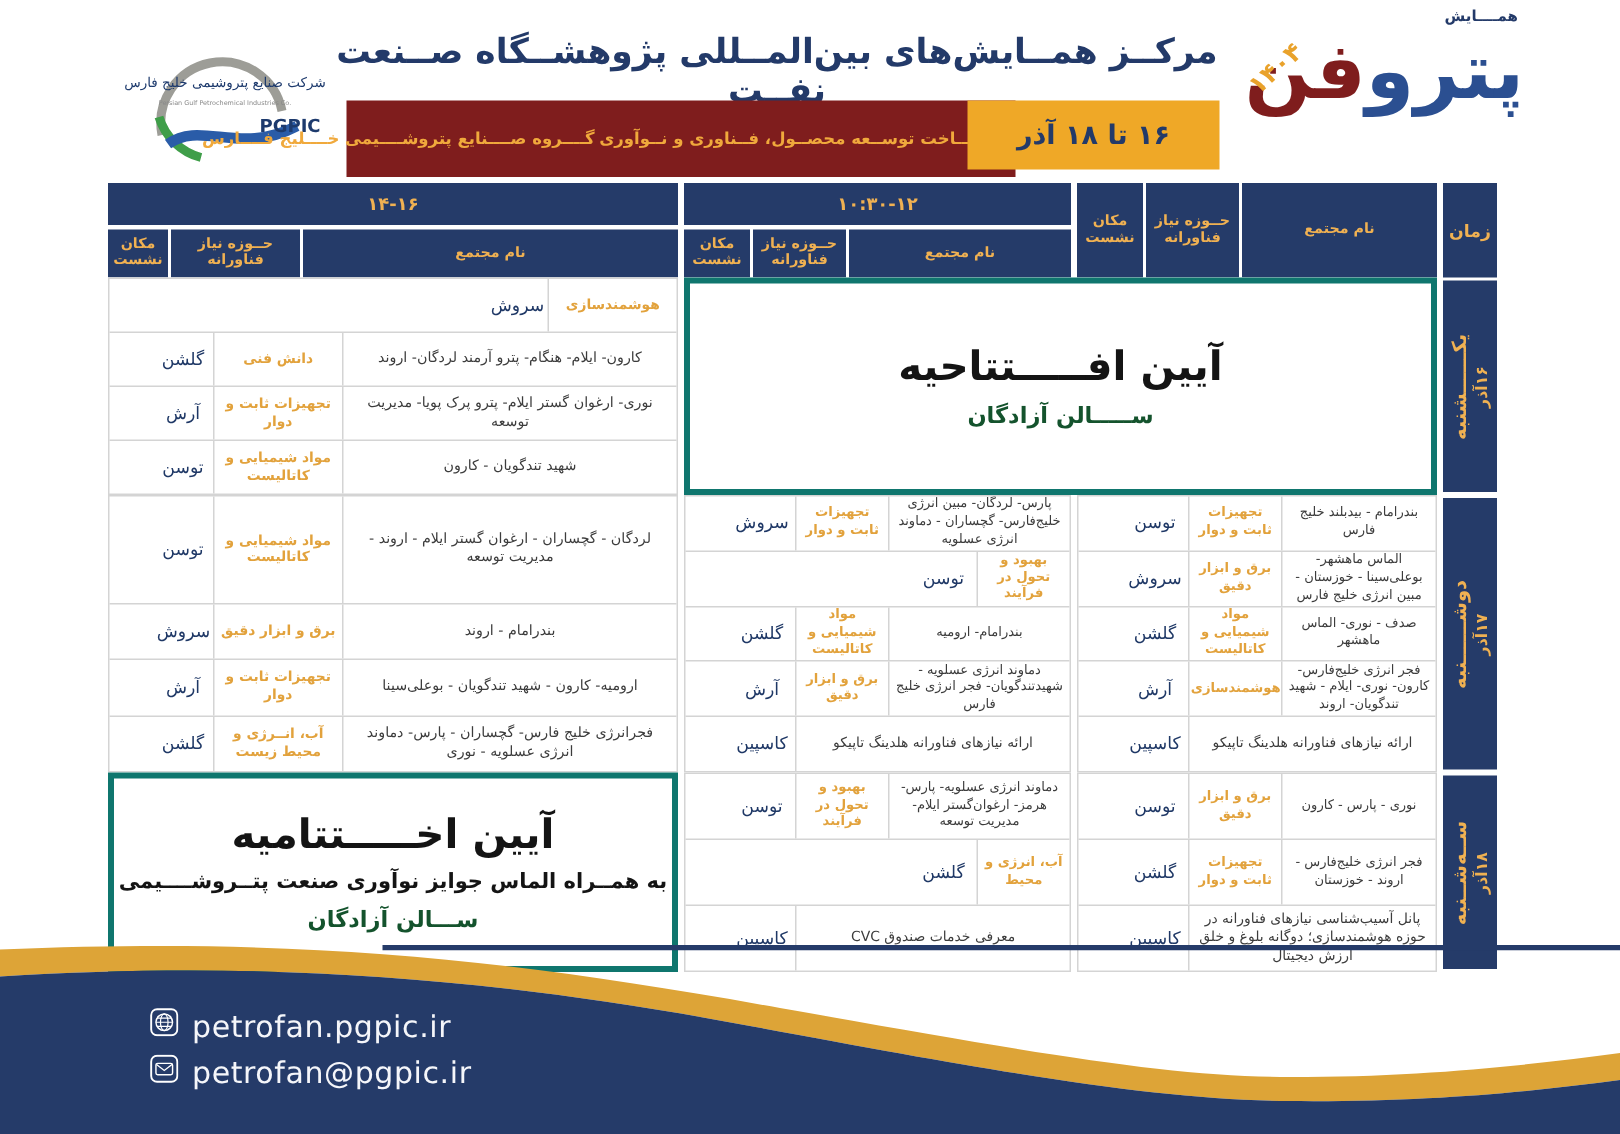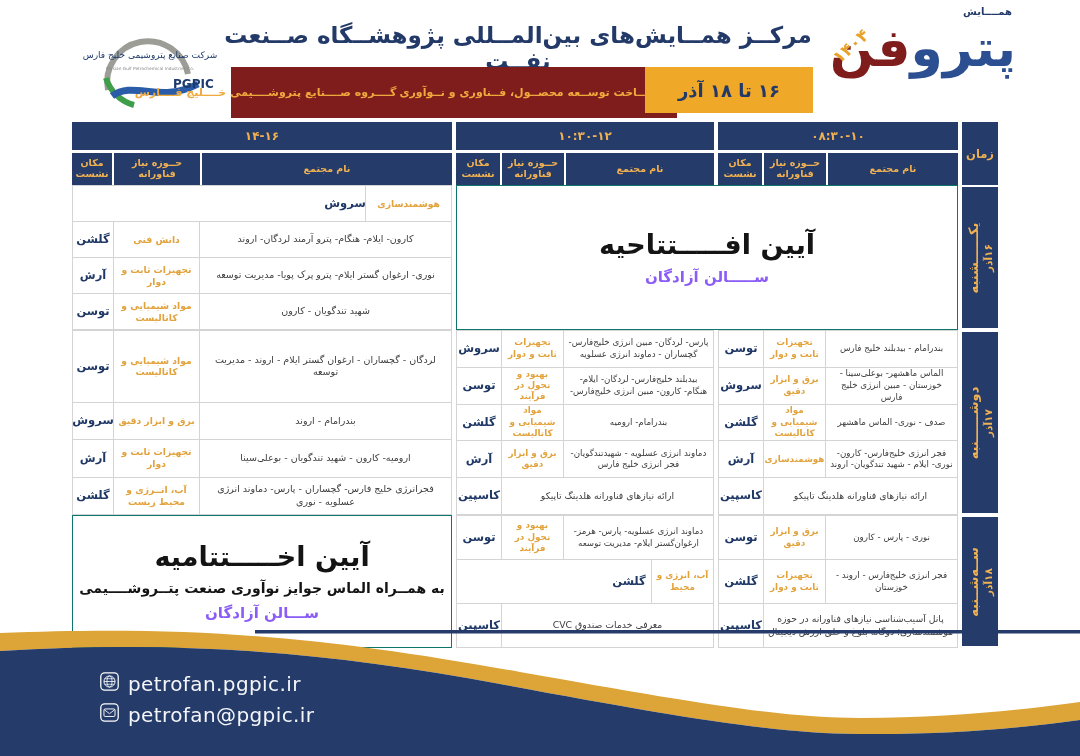--- a/index.html
+++ b/index.html
@@ -51,29 +51,29 @@
            box-sizing:border-box;}
   .t-row{flex:1;display:flex;min-height:0;}
   .t-row + .t-row{border-top:1px solid #d4d4d4;}
   .t-row > .cell:not(:last-child){border-left:1px solid #d4d4d4;}
   .cell{display:flex;align-items:center;justify-content:center;text-align:center;
         padding:2px 4px;box-sizing:border-box;overflow:hidden;line-height:1.35;}
   .cell-venues{flex:1;font-size:9.5px;color:#3c3c3c;}
   .section.narrow .cell-venues{font-size:8.7px;}
   .cell-merged{flex:1;font-size:9.3px;color:#3c3c3c;}
   .cell-need{width:62px;font-size:8.8px;color:#e2a23c;font-weight:bold;line-height:1.3;}
-  .cell-place{width:44px;font-size:11.5px;color:#1f3866;font-weight:700;}
+  .cell-place{width:44px;font-size:11.5px;color:#1f3866;font-weight:400;margin-left:29px;}
   .section.wide .cell-need{width:86px;font-size:9.2px;}
   .section.wide .cell-place{width:40px;}
   #d2-aft .t-row:nth-child(1){flex:1.95;}
-  .ceremony{background:#fff;border:1px solid #0f766e;box-sizing:border-box;display:flex;
+  .ceremony{background:#fff;border:4px solid #0f766e;box-sizing:border-box;display:flex;
             flex-direction:column;align-items:center;justify-content:center;gap:8px;direction:rtl;}
   .cer-title{font-size:27px;font-weight:800;color:#141414;}
   .cer-sub{font-size:14px;font-weight:800;color:#141414;}
-  .cer-hall{font-size:15px;font-weight:800;color:#8b5cf6;}
+  .cer-hall{font-size:15px;font-weight:800;color:#14532d;}
   
   .footer-art{position:absolute;left:0;top:630px;width:1080px;height:126px;pointer-events:none;}
   .flinks{position:absolute;left:100px;top:672px;display:flex;flex-direction:column;gap:7px;
           direction:ltr;z-index:5;}
   .flink{display:flex;align-items:center;gap:9px;color:#f5f6fa;font-size:20px;
          letter-spacing:0.4px;font-weight:500;}
 </style>
 </head>
 <body>
 
@@ -107,21 +107,20 @@
       <div class="ev-year">۱۴۰۴</div>
     </div>
   </div>
 
   <div class="schedule">
 
     <div class="thead">
       <div class="corner">زمان</div>
 
       <div class="slot-group narrow w240">
-        <div class="slot-time">۰۸:۳۰-۱۰</div>
         <div class="slot-cols">
           <div class="hcell h-venue">نام مجتمع</div>
           <div class="hcell h-need">حــوزه نیاز فناورانه</div>
           <div class="hcell h-place">مکان نشست</div>
         </div>
       </div>
 
       <div class="slot-group narrow w258">
         <div class="slot-time">۱۰:۳۰-۱۲</div>
         <div class="slot-cols">
@@ -208,21 +207,20 @@
             <div class="cell cell-place">کاسپین</div>
           </div>
         </div>
       <div class="section narrow w258" id="d2-mid">
           <div class="t-row">
             <div class="cell cell-venues">پارس- لردگان- مبین انرژی خلیج‌فارس- گچساران - دماوند انرژی عسلویه</div>
             <div class="cell cell-need">تجهیزات ثابت و دوار</div>
             <div class="cell cell-place">سروش</div>
           </div>
           <div class="t-row">
-            <div class="cell cell-venues">بیدبلند خلیج‌فارس- لردگان- ایلام- هنگام- کارون- مبین انرژی خلیج‌فارس-</div>
             <div class="cell cell-need">بهبود و تحول در فرآیند</div>
             <div class="cell cell-place">توسن</div>
           </div>
           <div class="t-row">
             <div class="cell cell-venues">بندرامام- ارومیه</div>
             <div class="cell cell-need">مواد شیمیایی و کاتالیست</div>
             <div class="cell cell-place">گلشن</div>
           </div>
           <div class="t-row">
             <div class="cell cell-venues">دماوند انرژی عسلویه - شهیدتندگویان- فجر انرژی خلیج فارس</div>

